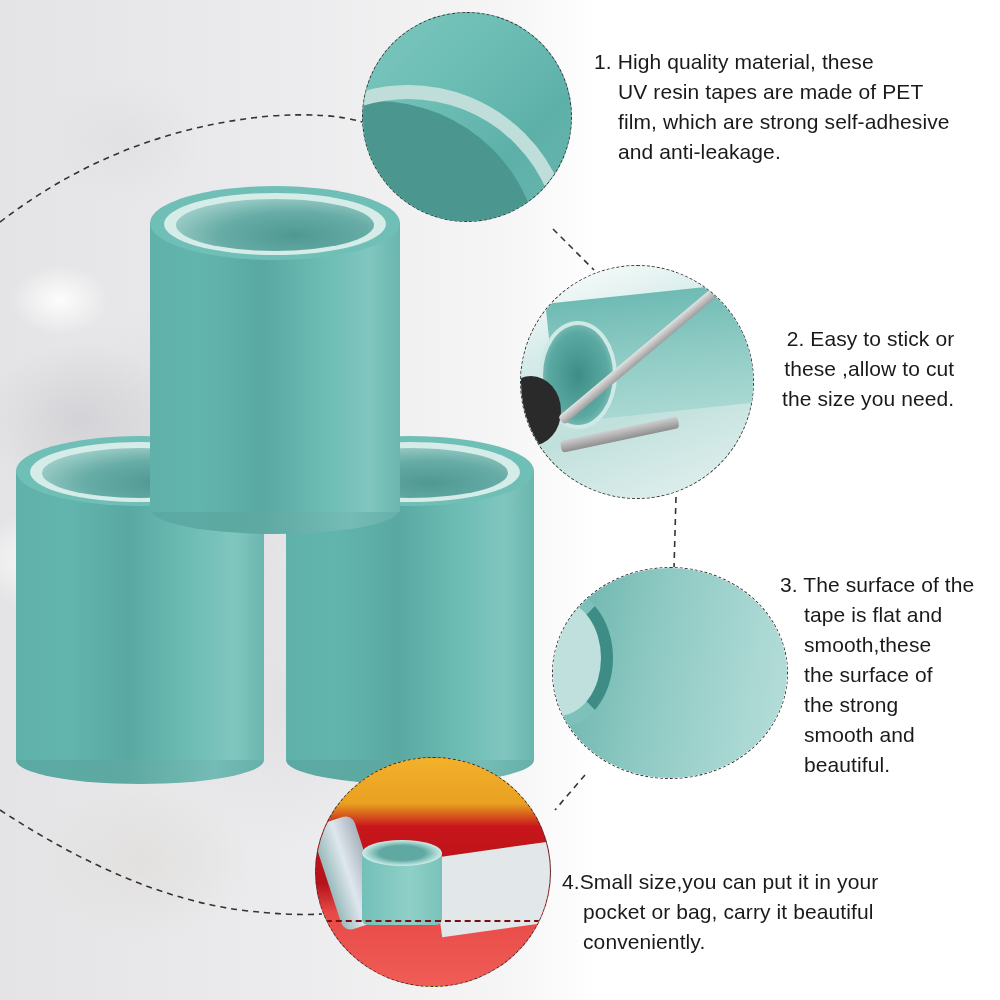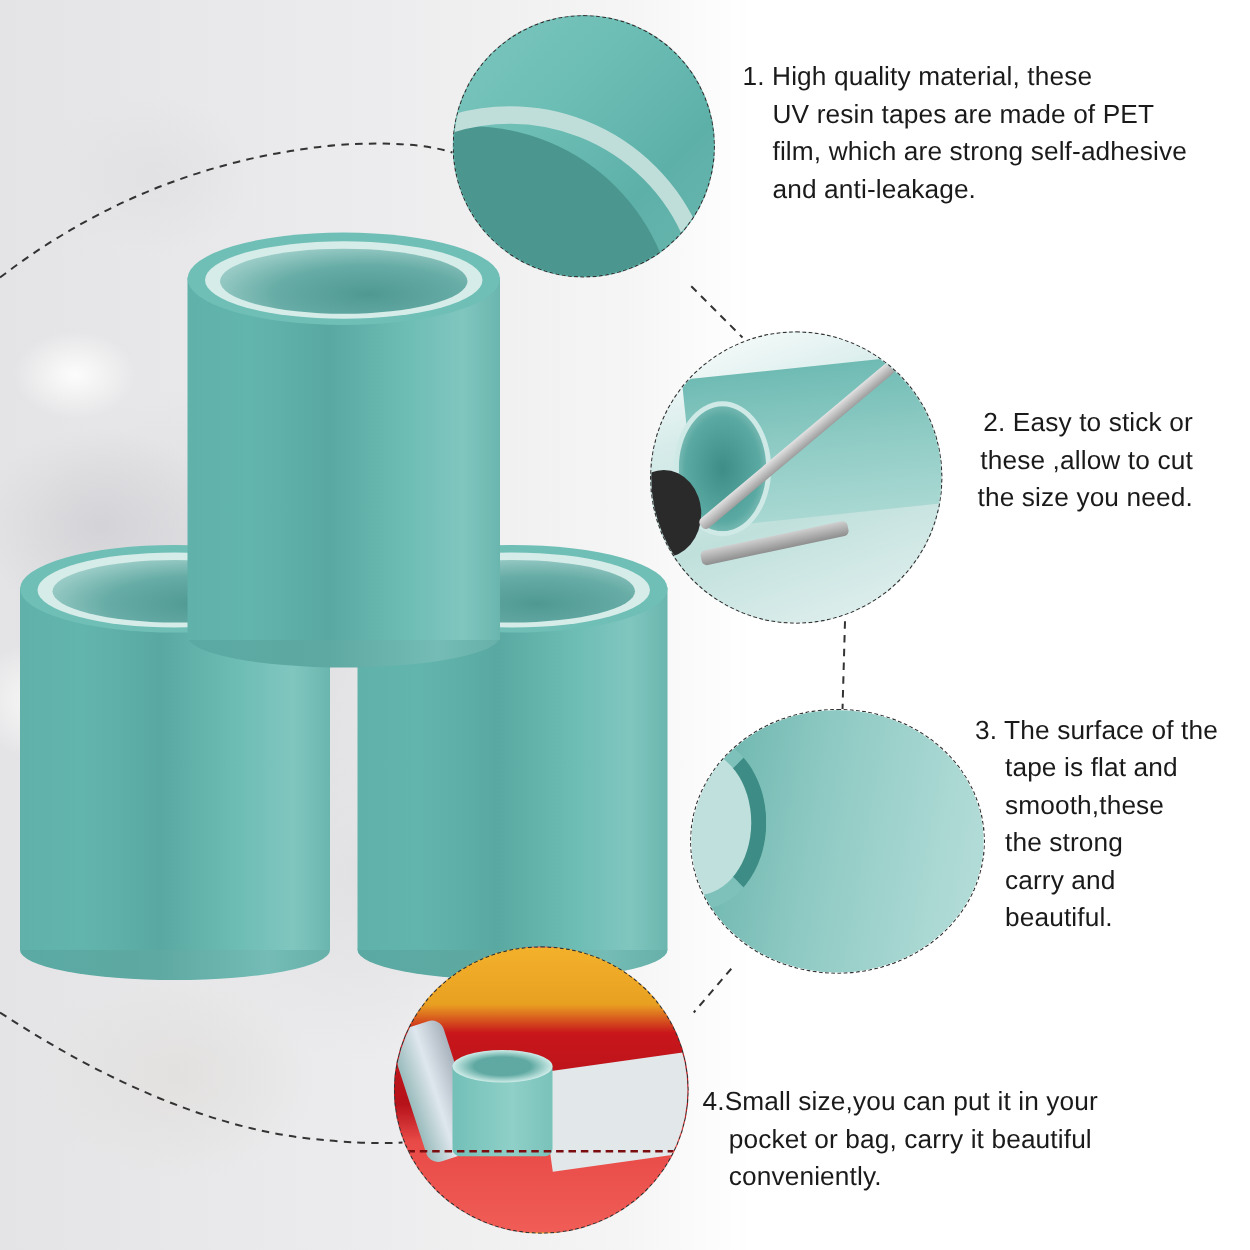--- a/index.html
+++ b/index.html
@@ -167,22 +167,23 @@
 <div class="caption" style="left:758px; top:324px;text-align:right;">
   <span class="line"><span>2.</span> <span>Easy to stick or</span></span>
   <span class="line indent">these ,allow to cut</span>
   <span class="line indent">the size you need.</span>
 </div>
 
 <div class="caption" style="left:780px; top:570px;">
   <span class="line"><span>3.</span> <span>The surface of the</span></span>
   <span class="line indent">tape is flat and</span>
   <span class="line indent">smooth,these</span>
+  <span class="line indent">the surface of</span>
   <span class="line indent">the strong</span>
-  <span class="line indent">carry and</span>
+  <span class="line indent">smooth and</span>
   <span class="line indent">beautiful.</span>
 </div>
 
 <div class="caption" style="left:562px; top:867px;">
   <span class="line"><span>4.</span><span>Small size,you can put it in your</span></span>
   <span class="line indent" style="padding-left:21px;">pocket or bag, carry it beautiful</span>
   <span class="line indent" style="padding-left:21px;">conveniently.</span>
 </div>
 
 </body></html>

